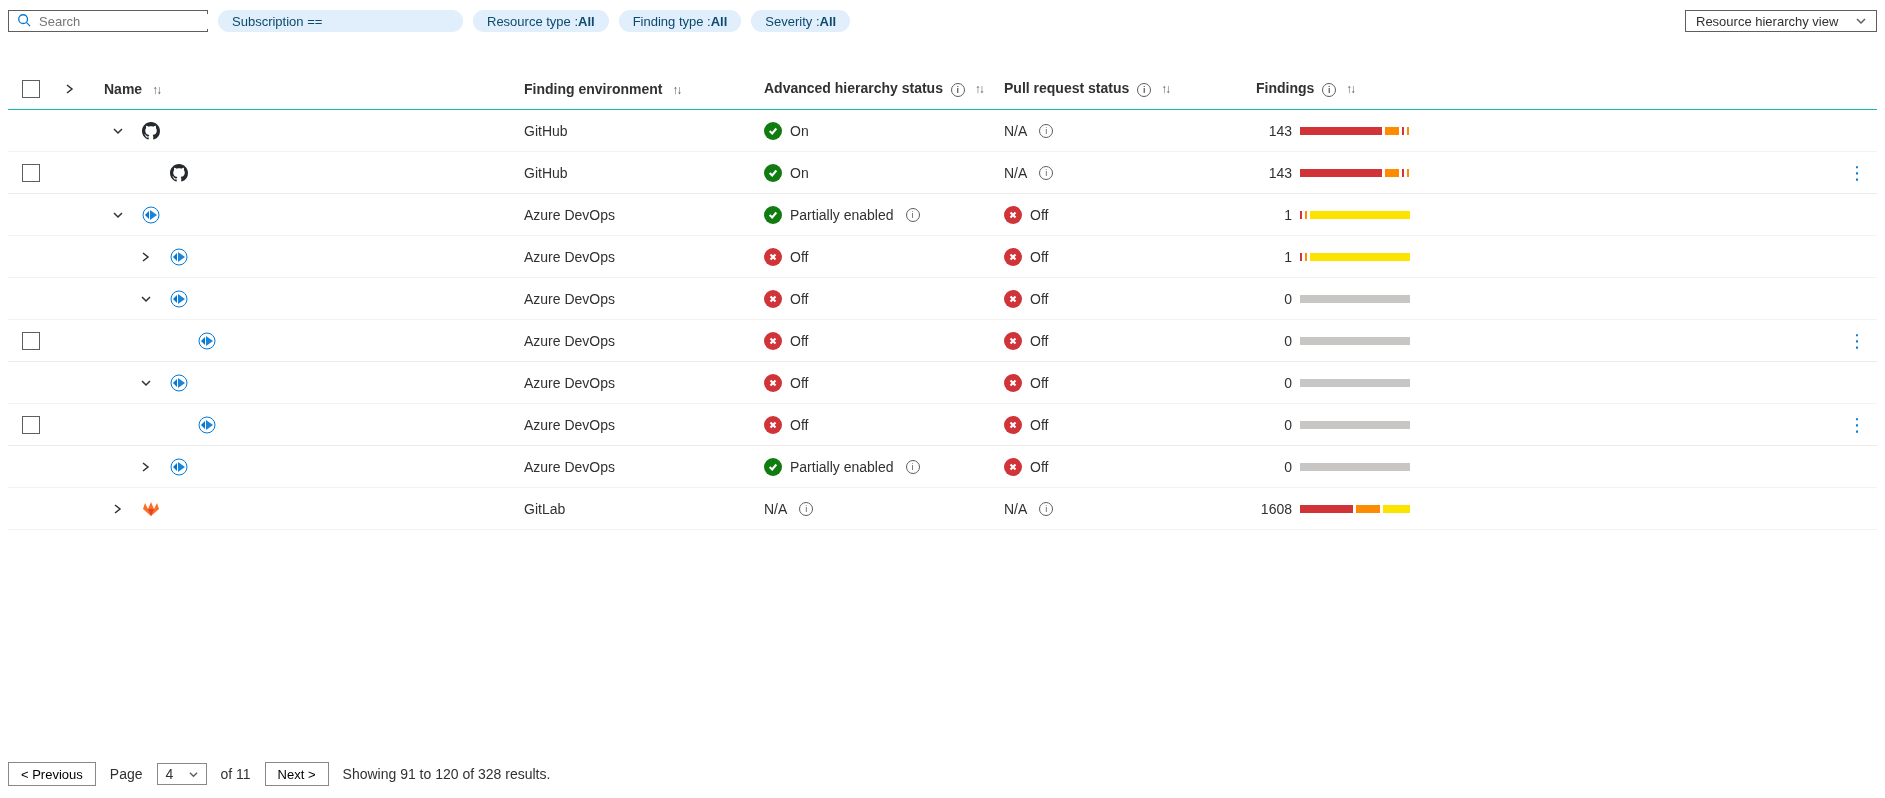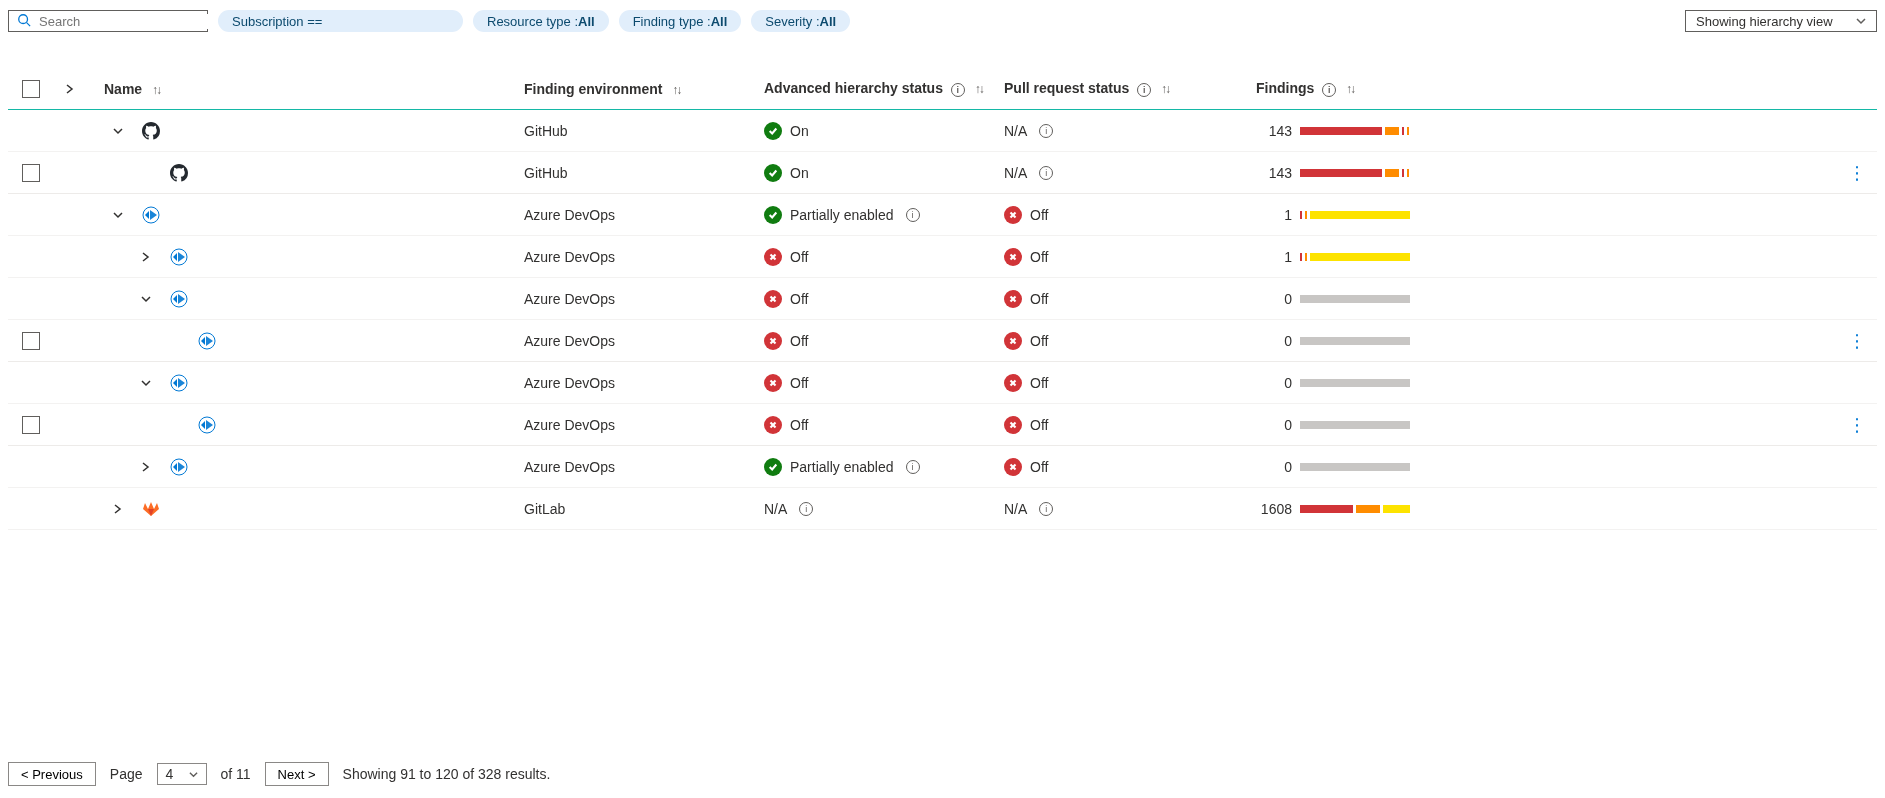--- a/index.html
+++ b/index.html
@@ -142,21 +142,21 @@
     <span class="bold">All</span>
   </div>
   <div class="filter-pill">
     <span>Severity :</span>
     <span class="bold">All</span>
   </div>
 
   <div class="spacer"></div>
 
   <div class="view-select">
-    <span>Showing hierarchy view</span>
+    <span>Resource hierarchy view</span>
     <span>
       <svg viewBox="0 0 10 10">
           <polyline points="1,3 5,7 9,3"></polyline>
         </svg>
     </span>
   </div>
 </div>
 
 <div class="grid">
 

